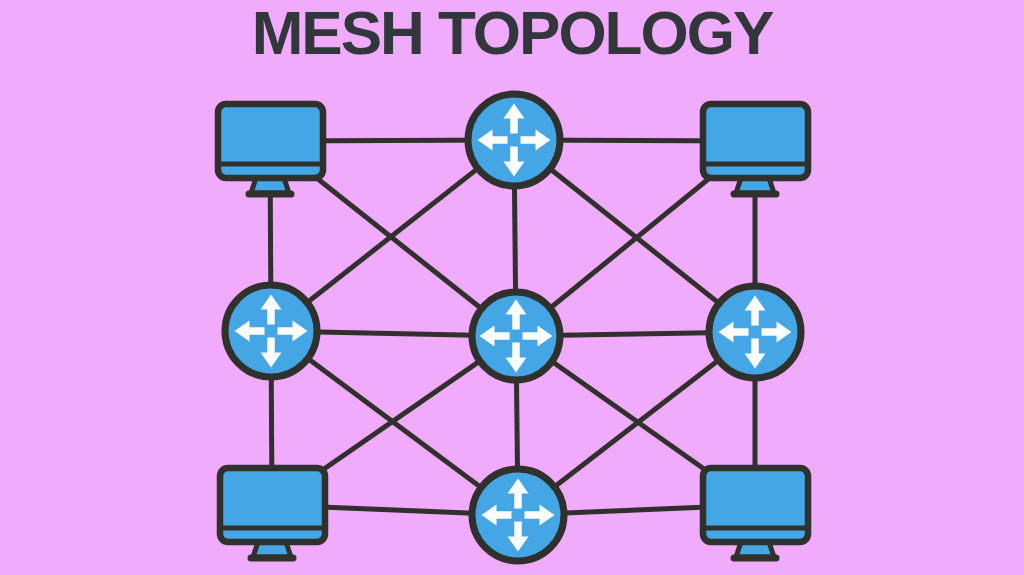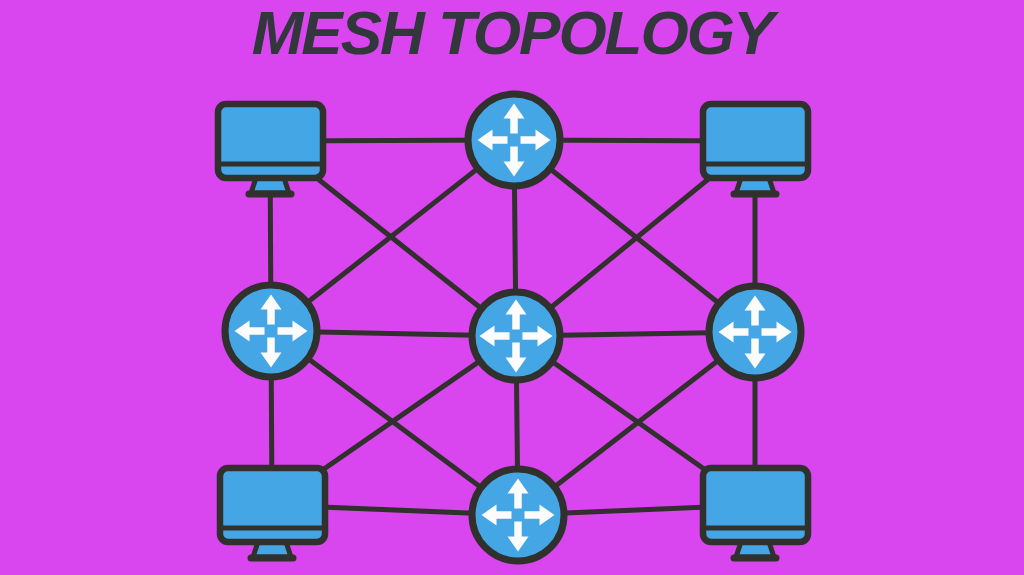--- a/index.html
+++ b/index.html
@@ -25,21 +25,21 @@
   }
   svg.canvas {
     position: absolute;
     top: 0;
     left: 0;
   }
 </style>
 </head>
 <body>
 
-<div class="stage" style="background: #d946ef; font-style: italic;">
+<div class="stage" style="background: #f0abfc;">
   <h1 class="title" style="color: rgb(50, 55, 60);">MESH TOPOLOGY</h1>
   <svg class="canvas" width="1024" height="575" viewBox="0 0 1024 575">
     <g id="links-layer">
         <line x1="270" y1="141" x2="514" y2="140" stroke="#31302D" stroke-width="5"></line>
         <line x1="514" y1="140" x2="755" y2="141" stroke="#31302D" stroke-width="5"></line>
         <line x1="270" y1="141" x2="271" y2="331" stroke="#31302D" stroke-width="5"></line>
         <line x1="514" y1="140" x2="516" y2="336" stroke="#31302D" stroke-width="5"></line>
         <line x1="755" y1="141" x2="755" y2="332" stroke="#31302D" stroke-width="5"></line>
         <line x1="271" y1="331" x2="516" y2="336" stroke="#31302D" stroke-width="5"></line>
         <line x1="516" y1="336" x2="755" y2="332" stroke="#31302D" stroke-width="5"></line>

